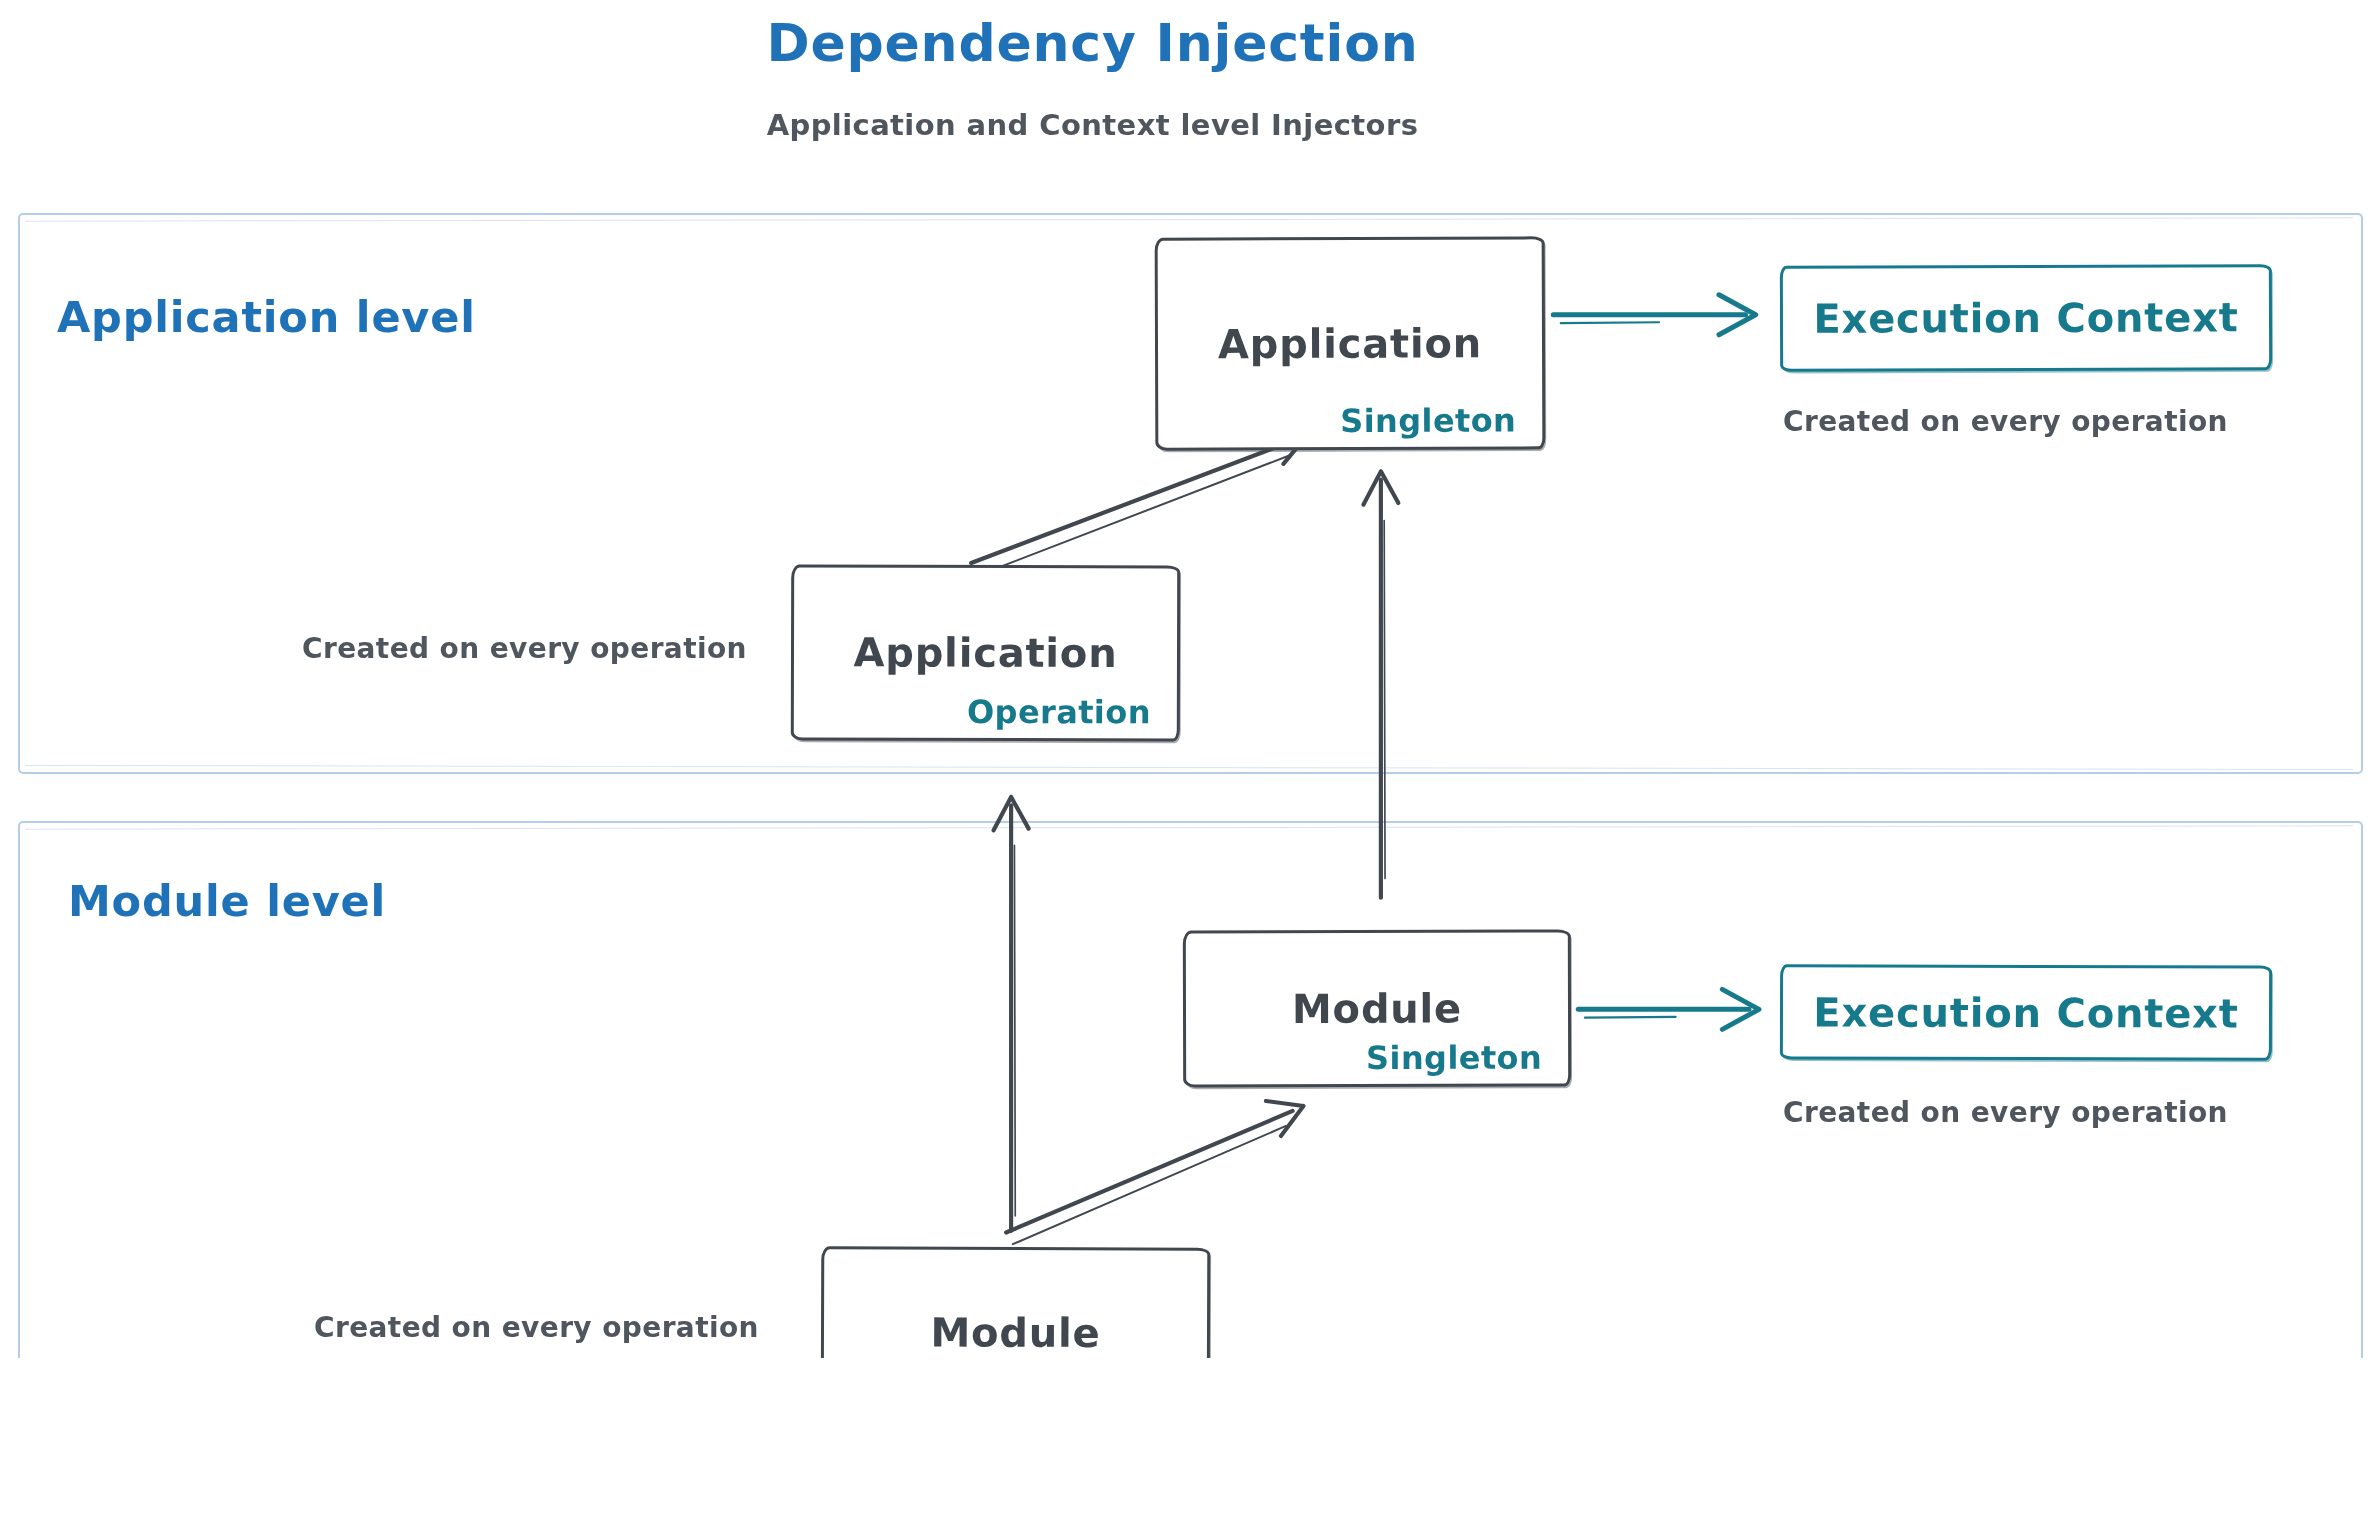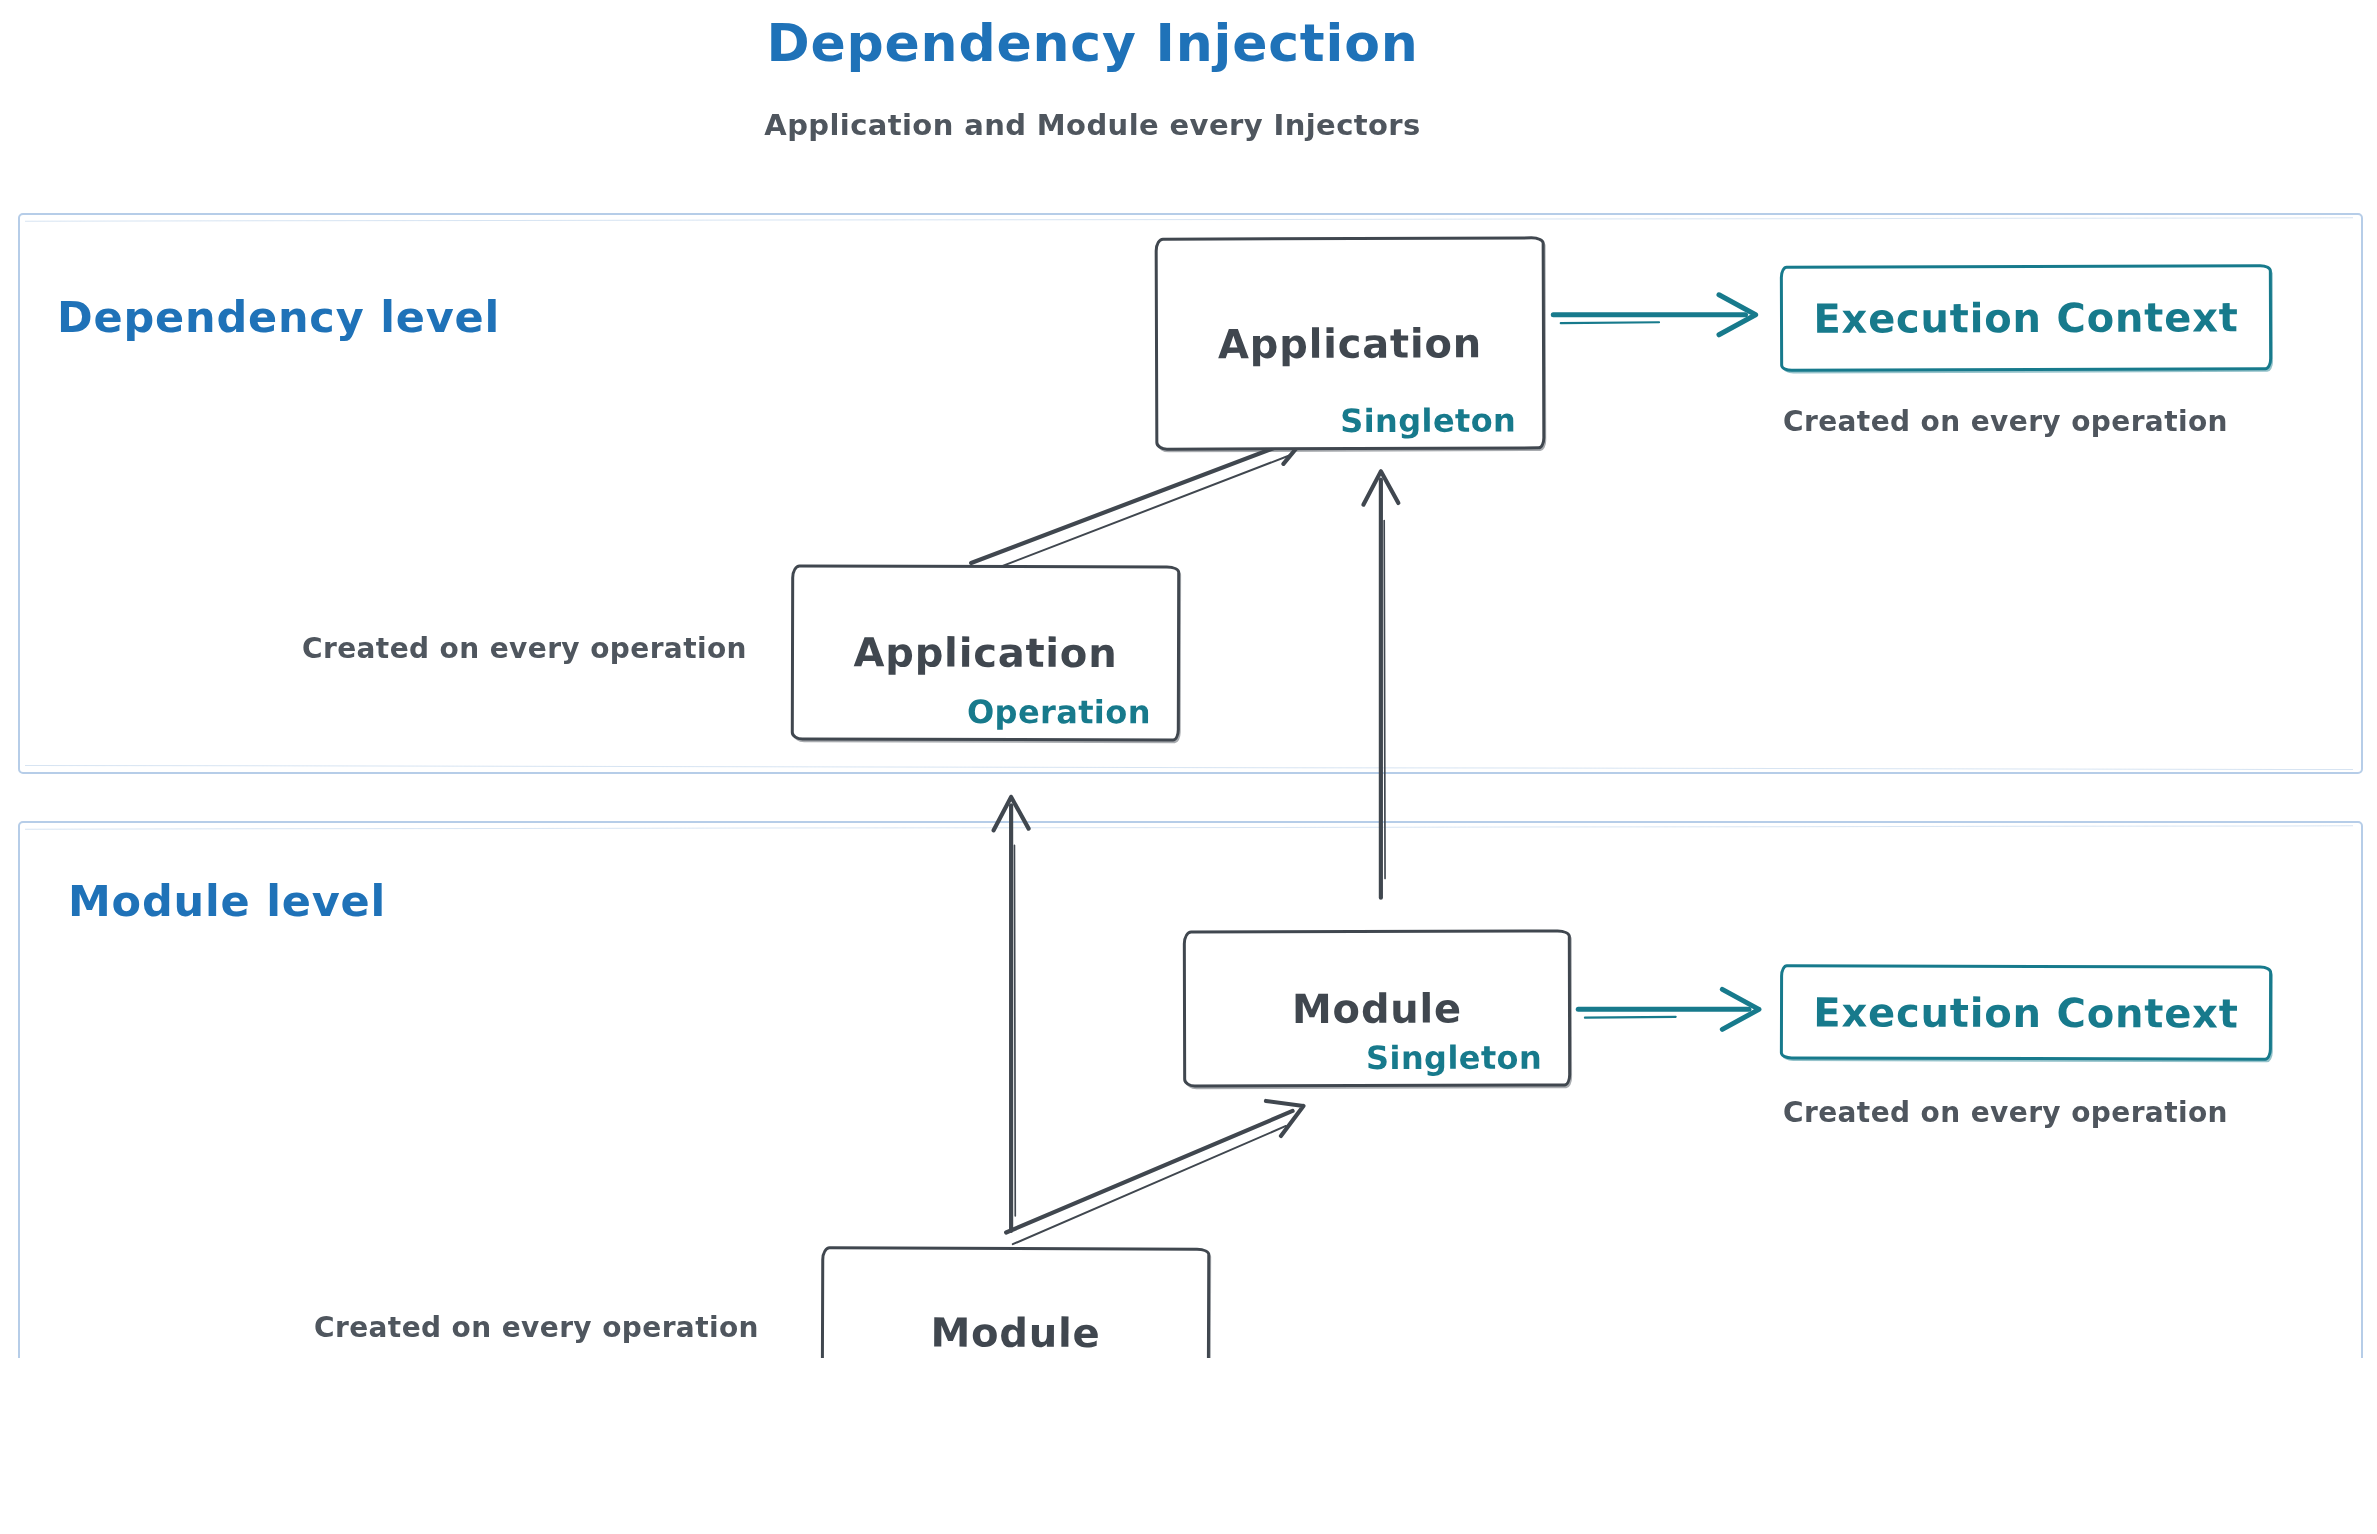--- a/index.html
+++ b/index.html
@@ -118,24 +118,24 @@
   }
   .stroke-slate{stroke:var(--slate);fill:none;stroke-linecap:round;stroke-linejoin:round;}
   .stroke-teal{stroke:var(--teal);fill:none;stroke-linecap:round;stroke-linejoin:round;}
 </style>
 </head>
 <body>
 
 <div class="canvas">
 
   <div class="abs title">Dependency Injection</div>
-  <div class="abs subtitle">Application and Module every Injectors</div>
+  <div class="abs subtitle">Application and Context level Injectors</div>
 
   <div class="abs panel panel-app"></div>
-  <div class="abs level-label app">Dependency level</div>
+  <div class="abs level-label app">Application level</div>
 
   <div class="abs panel panel-module"></div>
   <div class="abs level-label module">Module level</div>
 
   <svg class="arrows" viewBox="0 0 2854 1842">
 
     <g>
       <path class="stroke-slate" stroke-width="5" d="M1166 676 L1556 528"></path>
       <path class="stroke-slate" stroke-width="2.4" d="M1174 691 L1548 547"></path>
       <path class="stroke-slate" stroke-width="5" d="M1570 522 L1526 514 M1570 522 L1541 557"></path>

